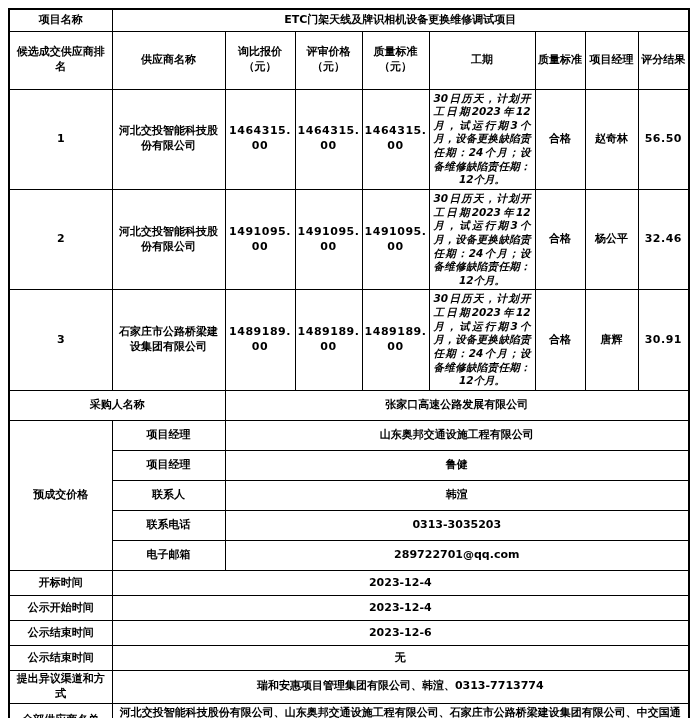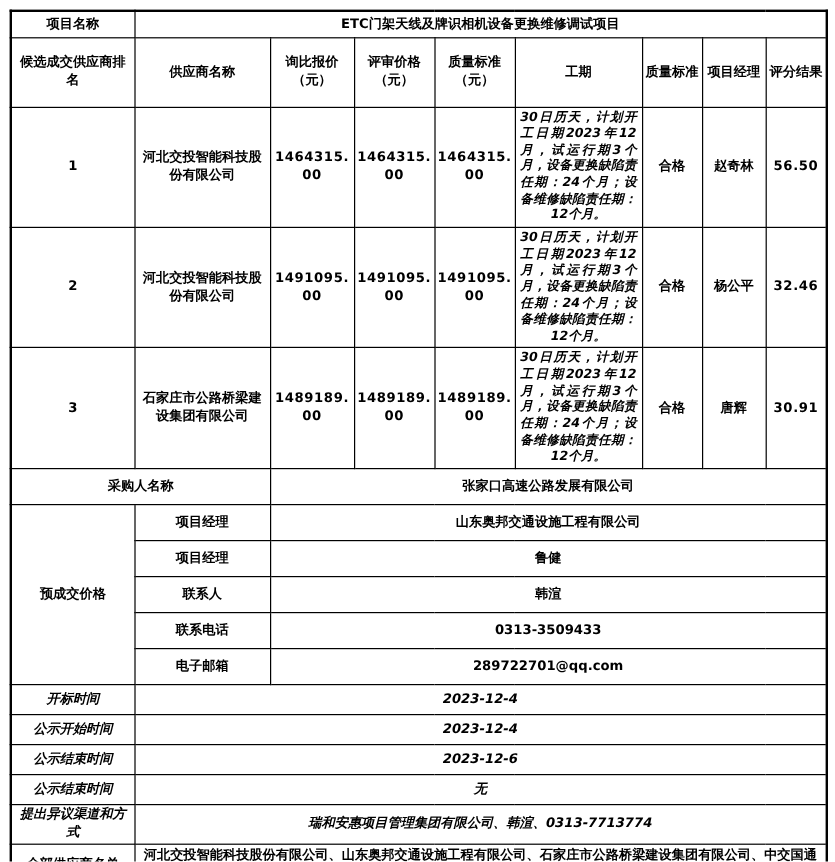--- a/index.html
+++ b/index.html
@@ -27,21 +27,21 @@
     line-height: 1.35;
     padding: 1px 2px;
     overflow: hidden;
     word-break: break-all;
   }
   tr.title-row   { height: 22px; }
   tr.head-row    { height: 58px; }
   tr.supplier-row{ height: 84px; }
   tr.purchaser-row { height: 30px; }
   tr.agency-row  { height: 30px; }
-  tr.info-row    { height: 25px; font-style: italic; }
+  tr.info-row    { height: 25px; }
   tr.list-row    { height: 34px; }
   td.duration-cell {
     text-align: justify;
     text-align-last: center;
     font-size: 10.5px;
     padding: 2px 4px;
     line-height: 1.3;
     font-style: italic;
   }
   td.num-cell { font-size: 11px; letter-spacing: 0.5px; }
@@ -130,21 +130,21 @@
   <tr class="agency-row">
     <td>项目经理</td>
     <td colspan="7">鲁健</td>
   </tr>
   <tr class="agency-row">
     <td>联系人</td>
     <td colspan="7">韩渲</td>
   </tr>
   <tr class="agency-row">
     <td>联系电话</td>
-    <td colspan="7">0313-3509433</td>
+    <td colspan="7">0313-3035203</td>
   </tr>
   <tr class="agency-row">
     <td>电子邮箱</td>
     <td colspan="7">289722701@qq.com</td>
   </tr>
 
   <tr class="info-row">
     <td>开标时间</td>
     <td colspan="8">2023-12-4</td>
   </tr>

